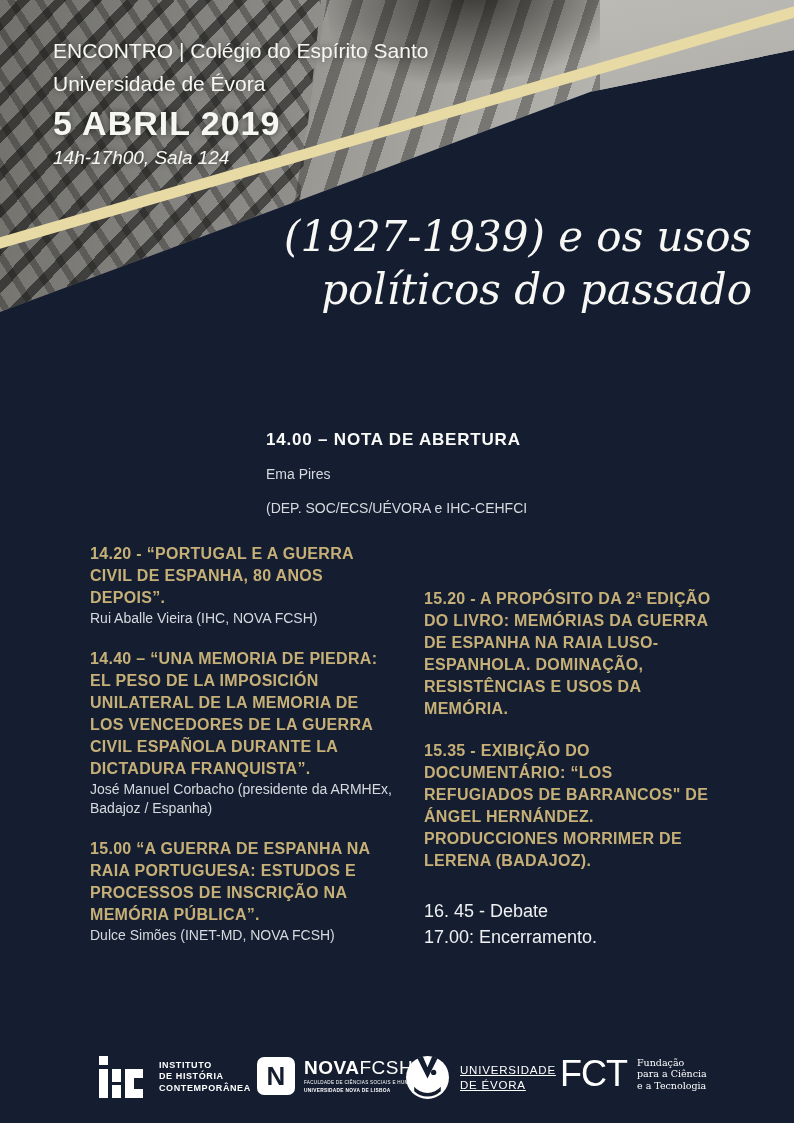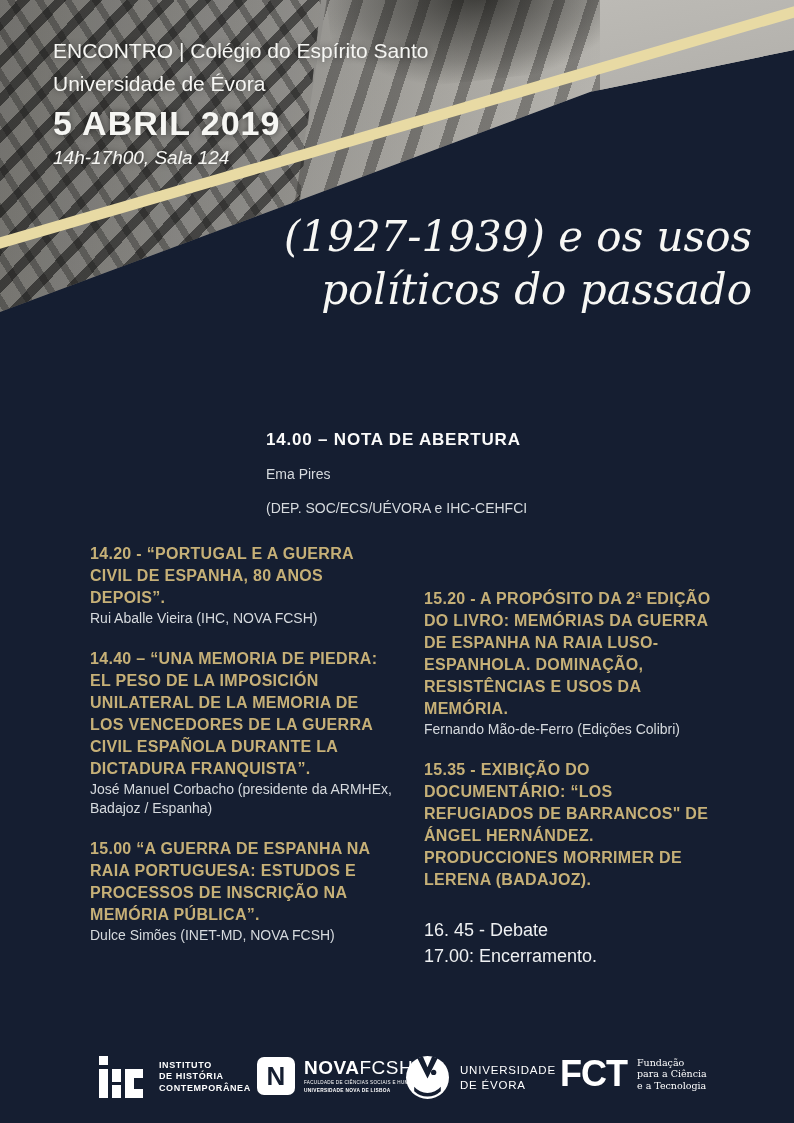--- a/index.html
+++ b/index.html
@@ -68,24 +68,24 @@
   .logo{position:absolute;display:flex;align-items:center;}
   .logo-ihc{left:98px;top:8px;}
   .ihc-text{margin-left:15px;font-size:9px;font-weight:700;letter-spacing:.6px;line-height:11.5px;}
   .logo-nova{left:256px;top:10px;}
   .nova-right{margin-left:8px;}
   .nova-word{font-size:19px;letter-spacing:.5px;line-height:20px;white-space:nowrap;}
   .nova-word b{font-weight:800;}
   .nova-word span{font-weight:300;}
   .nova-sub{font-size:4.6px;letter-spacing:.3px;line-height:6px;margin-top:2px;}
   .nova-sub2{font-weight:700;font-size:4.8px;}
-  .logo-evora{left:405px;top:9px;}
+  .logo-evora{left:405px;top:9px;text-decoration:underline;}
   .evora-text{margin-left:10px;font-size:11.5px;letter-spacing:.8px;line-height:15px;font-weight:400;}
   .logo-fct{left:560px;top:10px;}
-  .fct-abbr{font-size:36px;font-weight:700;letter-spacing:-1px;line-height:36px;}
+  .fct-abbr{font-size:36px;font-weight:400;letter-spacing:-1px;line-height:36px;}
   .fct-text{margin-left:10px;font-family:"DejaVu Serif", serif;font-size:9.5px;line-height:11.5px;}
 </style>
 </head>
 <body>
 
 <div class="poster">
 
   <div class="photo">
     <div class="ph-chevrons"></div>
     <div class="ph-column"></div>
@@ -126,21 +126,20 @@
     </div>
     <div class="item">
       <div class="item-title">15.00 “A GUERRA DE ESPANHA NA RAIA PORTUGUESA: ESTUDOS E PROCESSOS DE INSCRIÇÃO NA MEMÓRIA PÚBLICA”.</div>
       <div class="speaker">Dulce Simões (INET-MD, NOVA FCSH)</div>
     </div>
   </div>
 
   <div class="col col-right">
     <div class="item">
       <div class="item-title">15.20 - A PROPÓSITO DA 2ª EDIÇÃO DO LIVRO: MEMÓRIAS DA GUERRA DE ESPANHA NA RAIA LUSO-ESPANHOLA. DOMINAÇÃO, RESISTÊNCIAS E USOS DA MEMÓRIA.</div>
-      <div class="speaker">Fernando Mão-de-Ferro (Edições Colibri)</div>
     </div>
     <div class="item">
       <div class="item-title">15.35 - EXIBIÇÃO DO DOCUMENTÁRIO: “LOS REFUGIADOS DE BARRANCOS" DE ÁNGEL HERNÁNDEZ. PRODUCCIONES MORRIMER DE LERENA (BADAJOZ).</div>
     </div>
     <div class="closing">
       <div>16. 45 - Debate</div>
       <div>17.00: Encerramento.</div>
     </div>
   </div>
 

